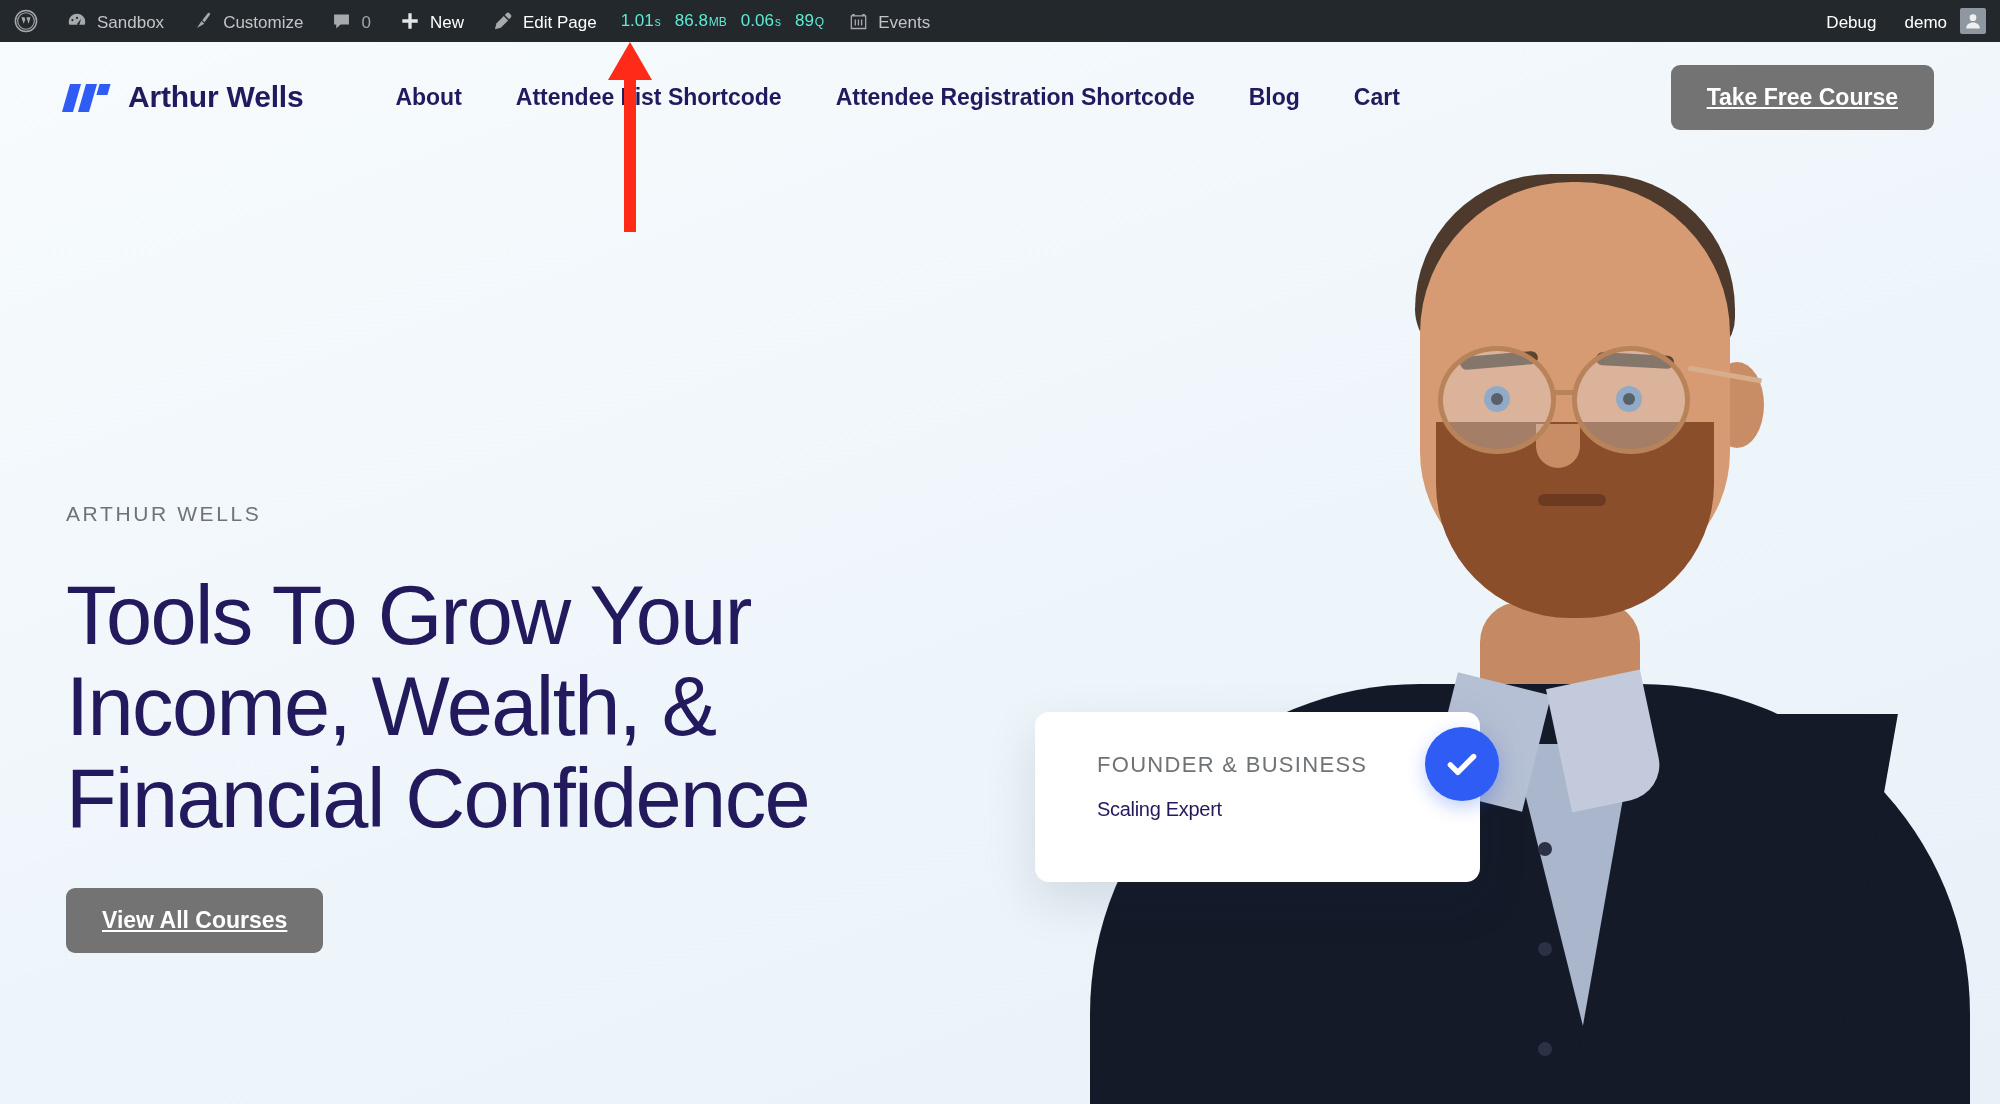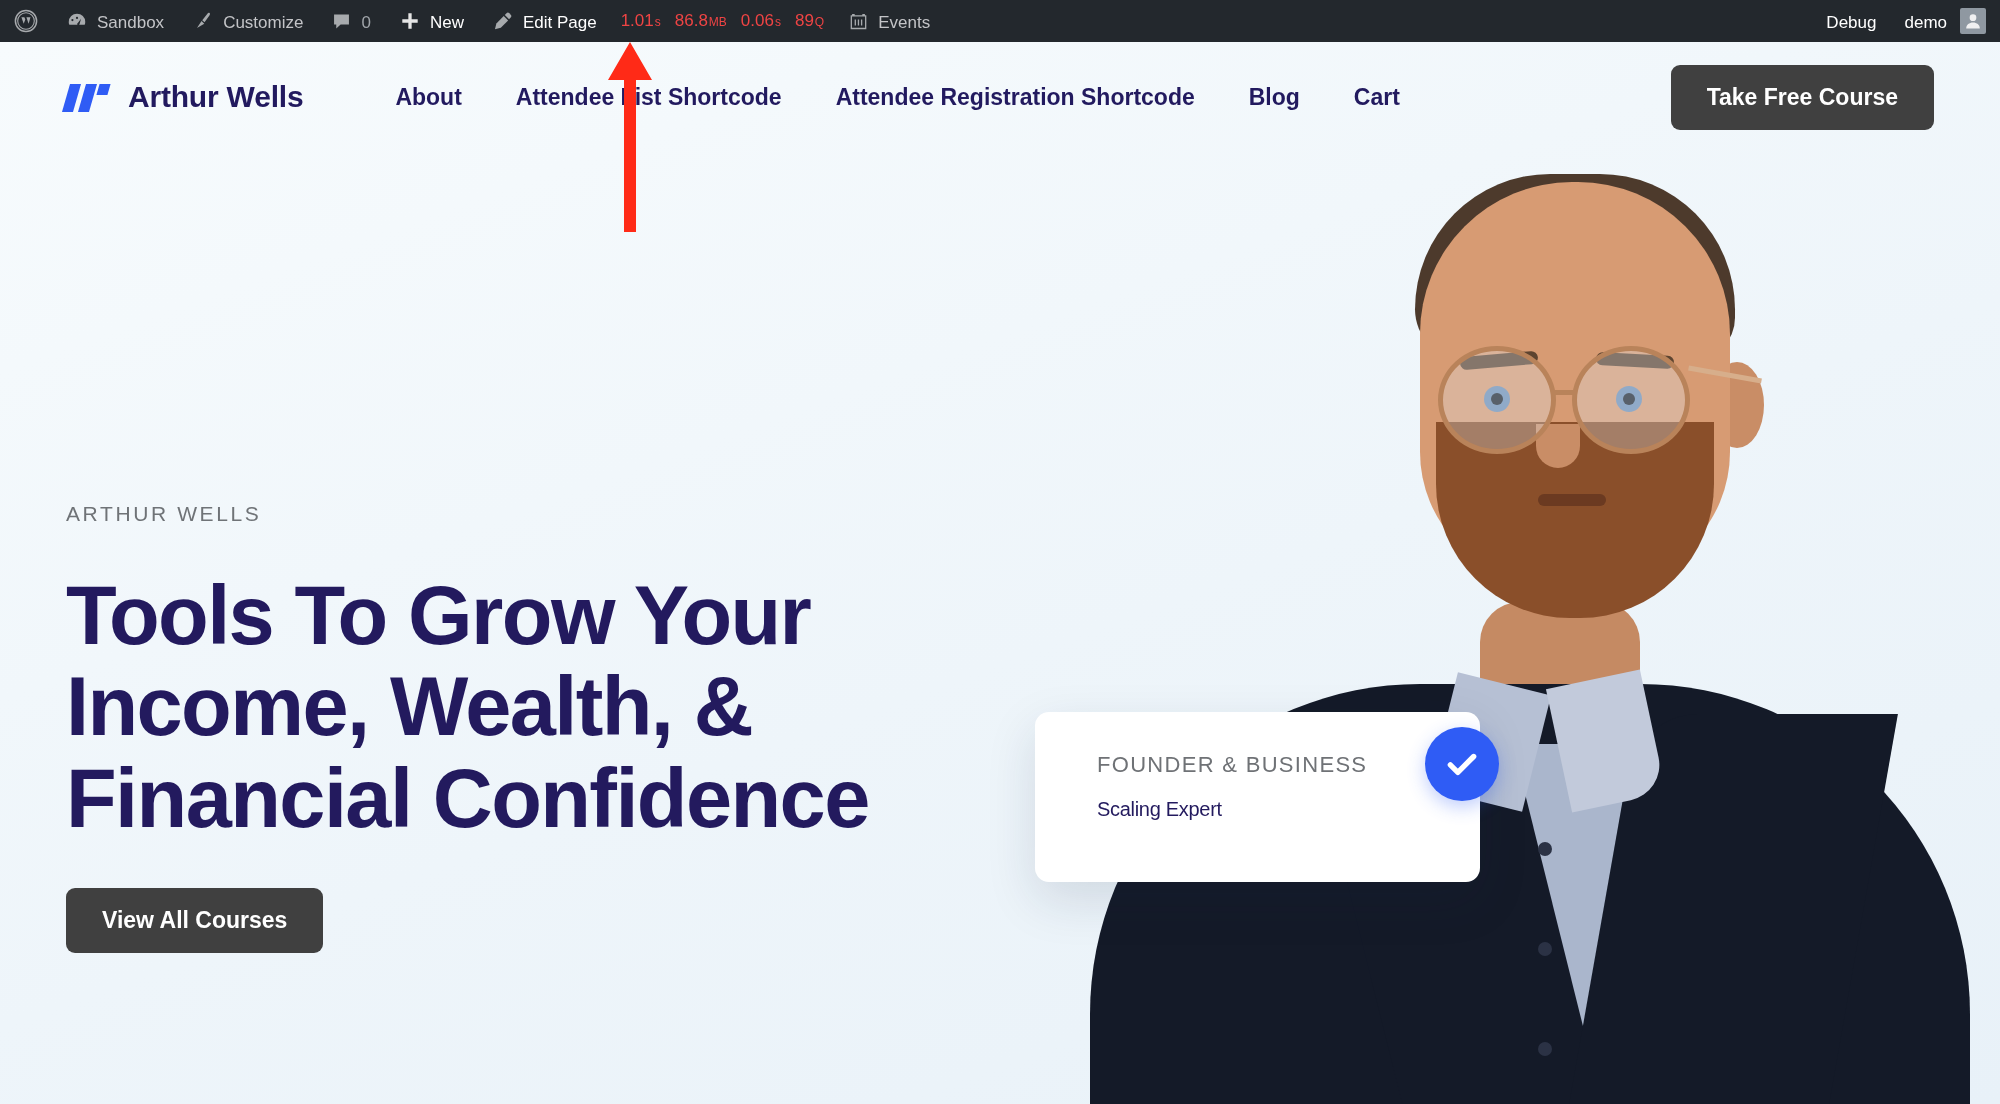--- a/index.html
+++ b/index.html
@@ -24,21 +24,21 @@
   .ab-item {
     display: flex; align-items: center; gap: 9px;
     padding: 0 14px; height: 42px;
     color: #c3c4c7; white-space: nowrap;
     cursor: pointer;
   }
   .ab-label { line-height: 1; position: relative; top: 1px; }
   .ab-spacer { flex: 1; }
   .ab-metrics {
     display: flex; align-items: center; gap: 14px;
-    padding: 0 10px; font-size: 17px; color: #ef4444;
+    padding: 0 10px; font-size: 17px; color: #5eead4;
   }
   .ab-metric { display: flex; align-items: baseline; }
   .ab-metric .u { font-size: 12px; margin-left: 1px; }
   .ab-avatar {
     width: 26px; height: 26px; border-radius: 2px;
     background: #8f98a1; display: flex; align-items: center;
     justify-content: center; margin-left: 4px;
   }
   .ab-avatar svg { display:block; }
   .ico { display: inline-flex; align-items: center; justify-content: center; }
@@ -65,43 +65,44 @@
     letter-spacing: -0.2px;
   }
   .nav { display: flex; align-items: center; gap: 54px; margin-left: 92px; }
   .nav a {
     font-size: 23px; font-weight: 700; color: #221a5f;
     text-decoration: none; white-space: nowrap; cursor: pointer;
   }
   .header-cta { margin-left: auto; }
   .btn-primary {
     display: inline-flex; align-items: center; justify-content: center;
-    background: #404040; color: #fff;
+    background: #737373; color: #fff;
     font-size: 23px; font-weight: 700;
     border: none; border-radius: 9px;
     padding: 19px 36px; cursor: pointer;
     white-space: nowrap;
+    text-decoration: underline;
   }
 
   
   #hero {
     position: absolute; top: 42px; left: 0;
     width: 2000px; height: 1062px;
     background: linear-gradient(160deg, #f7fbfd 0%, #eef5fa 55%, #e8f1f8 100%);
     overflow: hidden;
   }
   .hero-copy {
     position: absolute; left: 66px; top: 460px; width: 930px;
   }
   .eyebrow {
     font-size: 21px; letter-spacing: 2.6px; color: #6f7377;
     font-weight: 400; text-transform: uppercase; margin-bottom: 36px;
   }
   .headline {
-    font-size: 83px; line-height: 1.1; font-weight: 700;
+    font-size: 83px; line-height: 1.1; font-weight: 400;
     color: #231a5e; letter-spacing: -1.6px; margin-bottom: 44px; margin-top: 44px;
   }
   .lede {
     font-size: 25px; line-height: 1.95; color: #60646a;
     max-width: 860px; margin-bottom: 46px;
   }
 
   
   .portrait {
     position: absolute; right: 0; bottom: 0;

